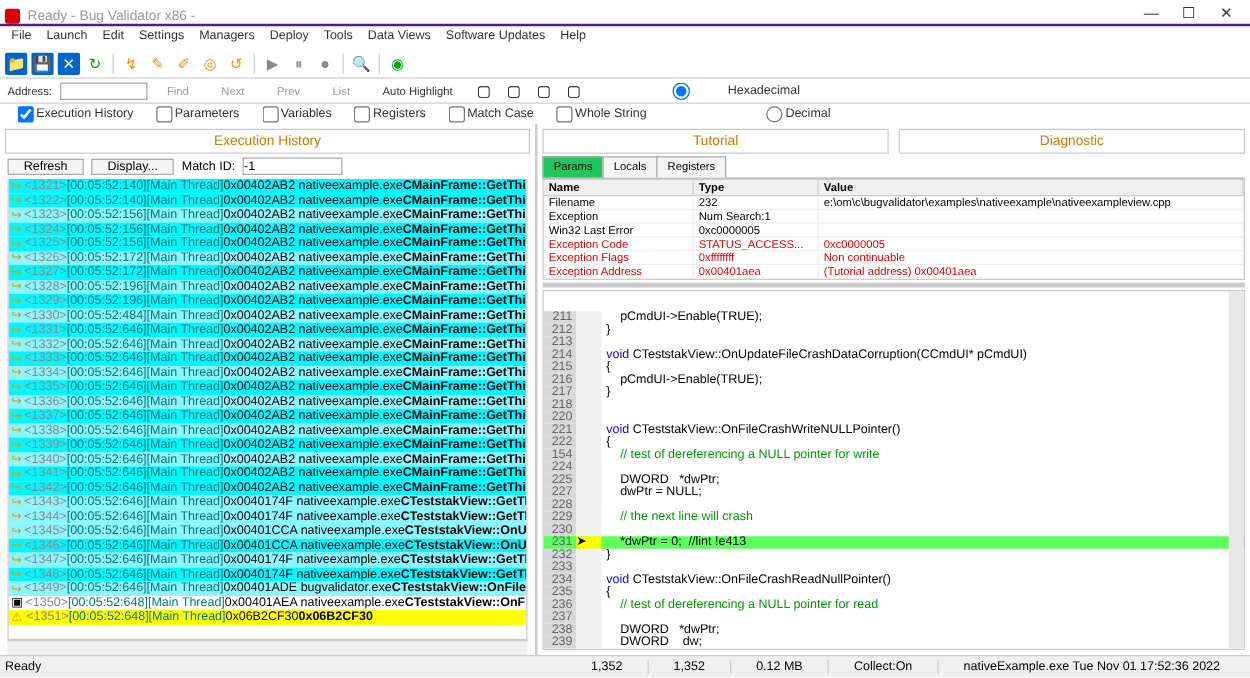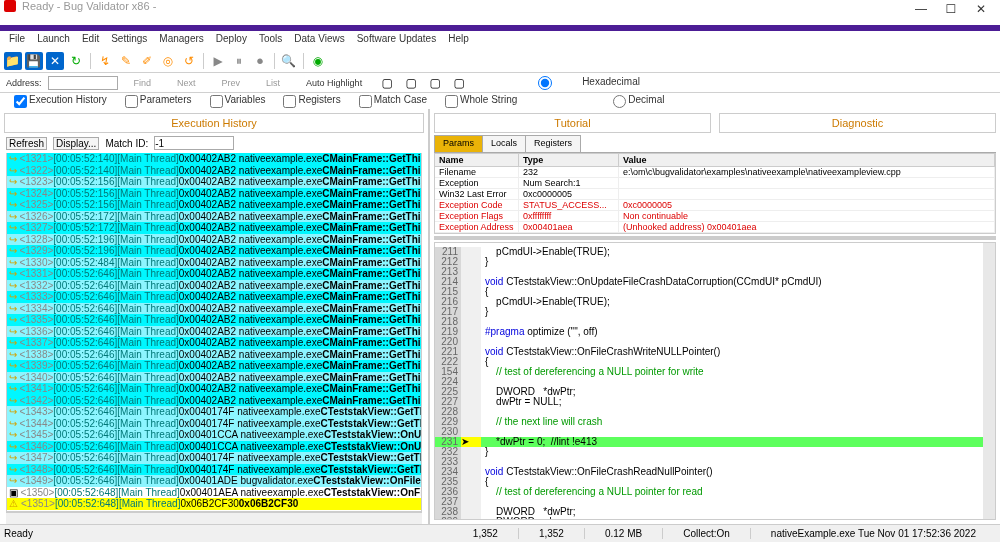--- a/index.html
+++ b/index.html
@@ -1,17 +1,17 @@
 <!DOCTYPE html>
 <html><head>
 <meta charset="utf-8">
 <style>
 *{margin:0;padding:0;box-sizing:border-box;font-family:"Segoe UI",Tahoma,sans-serif;font-size:10px}
 body{width:1000px;height:542px;background:#fff;overflow:hidden;display:flex;flex-direction:column}
-.titlebar{height:31px;background:#fff;display:flex;align-items:flex-start;padding:0 4px;border-bottom:6px solid #4c1d95}
+.titlebar{height:21px;background:#fff;display:flex;align-items:flex-end;padding:0 4px;border-bottom:2px solid #4c1d95}
 .titlebar .icon{width:12px;height:12px;background:#d00;border-radius:2px;margin-right:6px}
 .titlebar .title{flex:1;color:#999;font-size:11px}
 .titlebar .wbtn{width:30px;height:18px;text-align:center;color:#333;font-size:12px;line-height:18px}
 .menubar{height:18px;display:flex;gap:2px;padding:2px 4px}
 .menubar span{padding:0 5px;color:#333;font-size:10px}
 .toolbar{height:24px;display:flex;align-items:center;padding:0 4px;gap:3px;border-bottom:1px solid #d0d0d0}
 .tbtn{width:18px;height:18px;border:1px solid transparent;display:inline-flex;align-items:center;justify-content:center;font-size:12px}
 .tbtn.bluebtn{background:#0066cc;color:#fff;border-radius:2px}
 .tbtn.orangebtn{color:#ff8c00}
 .tbtn.greenbtn{color:#0a0}
@@ -21,49 +21,49 @@
 .searchbar input{width:70px;height:14px;border:1px solid #aaa;font-size:9px;padding:0 2px}
 .searchbar .sbtn{padding:0 10px;font-size:9px;color:#999}
 .chk{font-size:9px;color:#333;white-space:nowrap}
 .chk input{vertical-align:middle;margin-right:2px}
 .optrow{height:16px;display:flex;align-items:center;padding:0 14px;gap:18px}
 .panes{flex:1;display:flex;min-height:0}
 .leftpane{width:430px;display:flex;flex-direction:column;border-right:2px solid #ccc}
 .rightpane{flex:1;display:flex;flex-direction:column}
 .panetab{height:20px;background:#fff;border:1px solid #ccc;margin:4px 4px 0 4px;display:flex;align-items:center;justify-content:center;color:#cc7a00;font-size:11px}
 .controls{height:20px;display:flex;align-items:center;padding:2px 6px;gap:6px;font-size:9px}
-.controls .btn{padding:0 2px;border:1px solid #aaa;background:#f5f5f5}
+.controls .btn{padding:0 12px;border:1px solid #aaa;background:#f5f5f5}
 .flowhdr{height:16px;background:#f0f0f0;border:1px solid #ccc;margin:0 6px;padding:0 4px;font-size:10px;line-height:16px}
 .flowlist{flex:1;overflow:hidden;margin:0 6px 0 6px;border:1px solid #ccc;border-top:none;font-family:Consolas,monospace;font-size:9px}
 .fr{height:11.5px;white-space:nowrap;overflow:hidden;display:flex;align-items:center;padding-left:2px}
 .fr .arrow{color:#d4a000;margin-right:2px;width:10px;display:inline-block}
 .fr .num{color:#888}
 .fr .ts{}
 .fr .thr{}
 .fr .addr{color:#000}
 .fr .sym{color:#000;font-weight:bold}
 .fr.cyan{background:#00f7ff}
 .fr.cyan2{background:#8cf5ff}
 .fr.yellow{background:#ffff00}
 .fr.yellow .sym{color:#000}
 .fr.white{background:#fff}
 .fr.white .arrow{color:#000}
 .tabs{height:18px;display:flex;border-bottom:1px solid #aaa;margin:2px 4px 0 4px}
 .tab{padding:2px 8px;border:1px solid #aaa;border-bottom:none;background:#f5f5f5;font-size:9px;margin-right:-1px}
-.tab.active{background:#eab308}
+.tab.active{background:#22c55e}
 .propgrid{margin:0 4px;border:1px solid #ccc}
 .propgrid .ph{display:flex;background:#f0f0f0;border-bottom:1px solid #ccc}
 .propgrid .ph div{padding:1px 4px;font-size:9px;font-weight:bold;border-right:1px solid #ccc}
 .propgrid .pr{display:flex;border-bottom:1px solid #eee}
 .propgrid .pr div{padding:0 4px;font-size:9px;border-right:1px solid #eee;overflow:hidden;white-space:nowrap}
-.propgrid .c1{width:84px}.propgrid .c2{width:100px}.propgrid .c3{flex:1}
+.propgrid .c1{width:120px}.propgrid .c2{width:100px}.propgrid .c3{flex:1}
 .propgrid .red{color:#d00}
 .codegutter{height:4px;background:#ccc;margin:2px 4px}
 .code{flex:1;margin:0 4px 4px 4px;border:1px solid #ccc;overflow:hidden;font-family:Consolas,monospace;font-size:9px;line-height:10px;position:relative}
-.codeinner{position:absolute;top:4px;left:0;right:0}
+.codeinner{position:absolute;top:16px;left:0;right:0}
 .cl{display:flex;white-space:pre}
 .cl .ln{width:26px;text-align:right;background:#d8d8d8;color:#666;padding-right:3px}
 .cl .mg{width:20px;background:#f0f0f0}
 .cl .tx{flex:1;padding-left:4px}
 .cl.hl{background:#5dff5d}
 .cl.hl .ln{background:#5dff5d}
 .cl.hl .mg{background:#ffff00}
 .kw{color:#00d}
 .cm{color:#090}
 .statusbar{height:18px;background:#f0f0f0;border-top:1px solid #ccc;display:flex;align-items:center;font-size:9px;padding:0 4px}
@@ -446,36 +446,35 @@
             <div class="c3">0xc0000005</div>
           </div>
           <div class="pr red">
             <div class="c1">Exception Flags</div>
             <div class="c2">0xffffffff</div>
             <div class="c3">Non continuable</div>
           </div>
           <div class="pr red">
             <div class="c1">Exception Address</div>
             <div class="c2">0x00401aea</div>
-            <div class="c3">(Unhooked address) 0x00401aea</div>
+            <div class="c3">(Tutorial address) 0x00401aea</div>
           </div>
         </div>
     </div>
     <div class="codegutter"></div>
     <div class="code">
       <div class="codeinner" id="codeinner">
           <div class="cl"><span class="ln">211</span><span class="mg"></span><span class="tx">    pCmdUI-&gt;Enable(TRUE);</span></div>
           <div class="cl"><span class="ln">212</span><span class="mg"></span><span class="tx">}</span></div>
           <div class="cl"><span class="ln">213</span><span class="mg"></span><span class="tx"></span></div>
           <div class="cl"><span class="ln">214</span><span class="mg"></span><span class="tx"><span class="kw">void</span> CTeststakView::OnUpdateFileCrashDataCorruption(CCmdUI* pCmdUI)</span></div>
           <div class="cl"><span class="ln">215</span><span class="mg"></span><span class="tx">{</span></div>
           <div class="cl"><span class="ln">216</span><span class="mg"></span><span class="tx">    pCmdUI-&gt;Enable(TRUE);</span></div>
           <div class="cl"><span class="ln">217</span><span class="mg"></span><span class="tx">}</span></div>
           <div class="cl"><span class="ln">218</span><span class="mg"></span><span class="tx"></span></div>
-          <div class="cl"><span class="ln">219</span><span class="mg"></span><span class="tx"><span class="kw">#pragma</span> optimize ("", off)</span></div>
           <div class="cl"><span class="ln">220</span><span class="mg"></span><span class="tx"></span></div>
           <div class="cl"><span class="ln">221</span><span class="mg"></span><span class="tx"><span class="kw">void</span> CTeststakView::OnFileCrashWriteNULLPointer()</span></div>
           <div class="cl"><span class="ln">222</span><span class="mg"></span><span class="tx">{</span></div>
           <div class="cl"><span class="ln">154</span><span class="mg"></span><span class="tx"><span class="cm">    // test of dereferencing a NULL pointer for write</span></span></div>
           <div class="cl"><span class="ln">224</span><span class="mg"></span><span class="tx"></span></div>
           <div class="cl"><span class="ln">225</span><span class="mg"></span><span class="tx">    DWORD   *dwPtr;</span></div>
           <div class="cl"><span class="ln">227</span><span class="mg"></span><span class="tx">    dwPtr = NULL;</span></div>
           <div class="cl"><span class="ln">228</span><span class="mg"></span><span class="tx"></span></div>
           <div class="cl"><span class="ln">229</span><span class="mg"></span><span class="tx"><span class="cm">    // the next line will crash</span></span></div>
           <div class="cl"><span class="ln">230</span><span class="mg"></span><span class="tx"></span></div>

